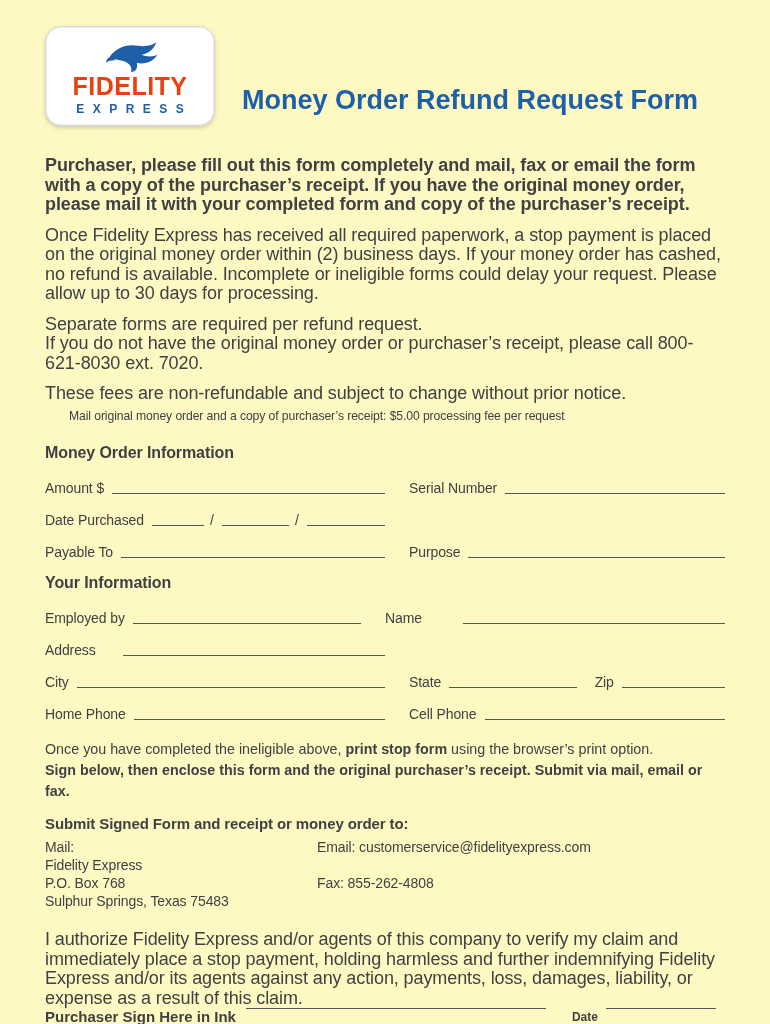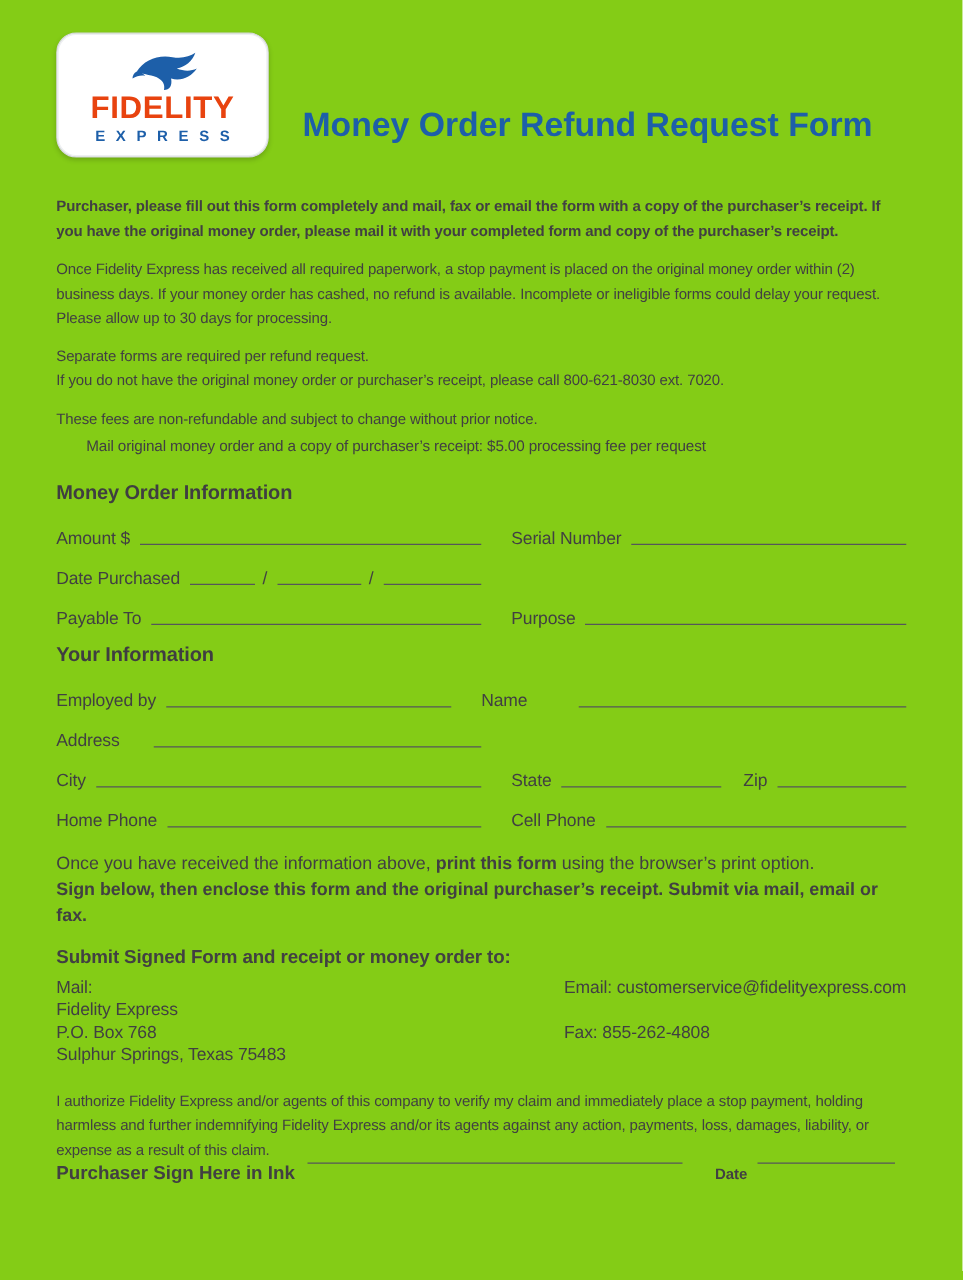--- a/index.html
+++ b/index.html
@@ -9,21 +9,21 @@
     --text-dark:#414042;
     --line-gray:#55565a;
   }
   *{margin:0;padding:0;box-sizing:border-box;}
   html,body{background:#ffffff;}
   body{
     width:770px;height:1024px;overflow:hidden;
     font-family:"Liberation Sans","DejaVu Sans",sans-serif;
     color:var(--text-dark,#414042);
   }
-  .page{width:770px;height:1024px;padding:26px 45px 0 45px;position:relative;background:#84cc16;}
+  .page{width:770px;height:1024px;padding:26px 45px 0 45px;position:relative;background:#fef9c3;}
 
   
   .header{display:flex;margin-bottom:30px;}
   .logo-card{
     width:170px;height:100px;flex:0 0 170px;
     border-radius:16px;background:#fff;
     border:1px solid #d7dadd;
     box-shadow:0 2px 4px rgba(0,0,0,.18), inset 0 0 0 1px #eef0f2;
     display:flex;flex-direction:column;align-items:center;justify-content:center;
     padding-top:2px;
@@ -36,21 +36,21 @@
   .brand-express{
     color:var(--brand-blue,#1d5fa9);font-weight:bold;font-size:12px;
     letter-spacing:8.5px;margin-right:-8.5px;line-height:1;margin-top:4px;
   }
   .title{
     flex:1;text-align:center;margin-top:60px;
     color:var(--title-blue,#1d5fa9);font-size:27px;font-weight:bold;line-height:1.1;
   }
 
   
-  .body-text{font-size:12px;line-height:19.5px;letter-spacing:-0.1px;margin-bottom:11px;}
+  .body-text{font-size:18px;line-height:19.5px;letter-spacing:-0.1px;margin-bottom:11px;}
   .bold{font-weight:bold;}
   .fees-heading{margin-bottom:0;}
   .fees-sub{margin-bottom:4px;}
   .fee-item{font-size:12.2px;line-height:16.5px;margin-left:24px;letter-spacing:-0.1px;}
 
   
   .section-heading{
     font-size:16px;font-weight:600;color:#3f3e41;
     margin-top:20px;margin-bottom:16px;letter-spacing:-0.1px;
   }
@@ -59,21 +59,21 @@
   .fcol.left{width:340px;flex:0 0 340px;}
   .fcol.right{flex:1;}
   .flabel{font-size:14px;white-space:nowrap;line-height:18px;letter-spacing:-0.1px;}
   .flabel.w70{min-width:70px;}
   .wline{flex:1;border-bottom:1.2px solid var(--line-gray,#55565a);margin:0 0 3px 8px;height:1px;}
   .slash{font-size:14px;line-height:18px;margin-left:6px;}
 
   .instructions{margin-top:16px;margin-bottom:13px;font-size:14.3px;line-height:21px;}
 
   .submit-heading{font-size:15px;font-weight:bold;letter-spacing:-0.1px;margin-top:6px;margin-bottom:6px;}
-  .submit-grid{display:flex;font-size:14px;letter-spacing:-0.1px;justify-content:space-between;}
+  .submit-grid{display:flex;font-size:14px;letter-spacing:-0.1px;}
   .submit-left{width:272px;flex:0 0 272px;}
   .submit-left div, .submit-right div{line-height:18px;}
   .submit-right .fax{margin-top:18px;}
 
   .auth{margin-top:20px;margin-bottom:0;}
 
   .sign-row{display:flex;align-items:flex-start;}
   .sign-label{font-size:15px;font-weight:bold;white-space:nowrap;line-height:18px;}
   .sign-line{flex:1.55;border-bottom:1.3px solid var(--line-gray,#55565a);margin:0 0 3px 10px;height:1px;max-width:300px;}
   .date-label{font-size:12px;font-weight:bold;white-space:nowrap;line-height:18px;margin-left:26px;}
@@ -179,21 +179,21 @@
         <span class="flabel">Home Phone</span>
         <span class="wline"></span>
       </div>
       <div class="fcol right">
         <span class="flabel">Cell Phone</span>
         <span class="wline"></span>
       </div>
     </div>
   </section>
 
-  <p class="instructions"><span>Once you have received the information above, </span><strong>print this form</strong><span> using the browser’s print option.</span><br><strong>Sign below, then enclose this form and the original purchaser’s receipt. Submit via mail, email or fax.</strong></p>
+  <p class="instructions"><span>Once you have completed the ineligible above, </span><strong>print stop form</strong><span> using the browser’s print option.</span><br><strong>Sign below, then enclose this form and the original purchaser’s receipt. Submit via mail, email or fax.</strong></p>
 
   <h3 class="submit-heading">Submit Signed Form and receipt or money order to:</h3>
   <div class="submit-grid">
     <div class="submit-left">
       <div>Mail:</div>
       <div>Fidelity Express</div>
       <div>P.O. Box 768</div>
       <div>Sulphur Springs, Texas 75483</div>
     </div>
     <div class="submit-right">

